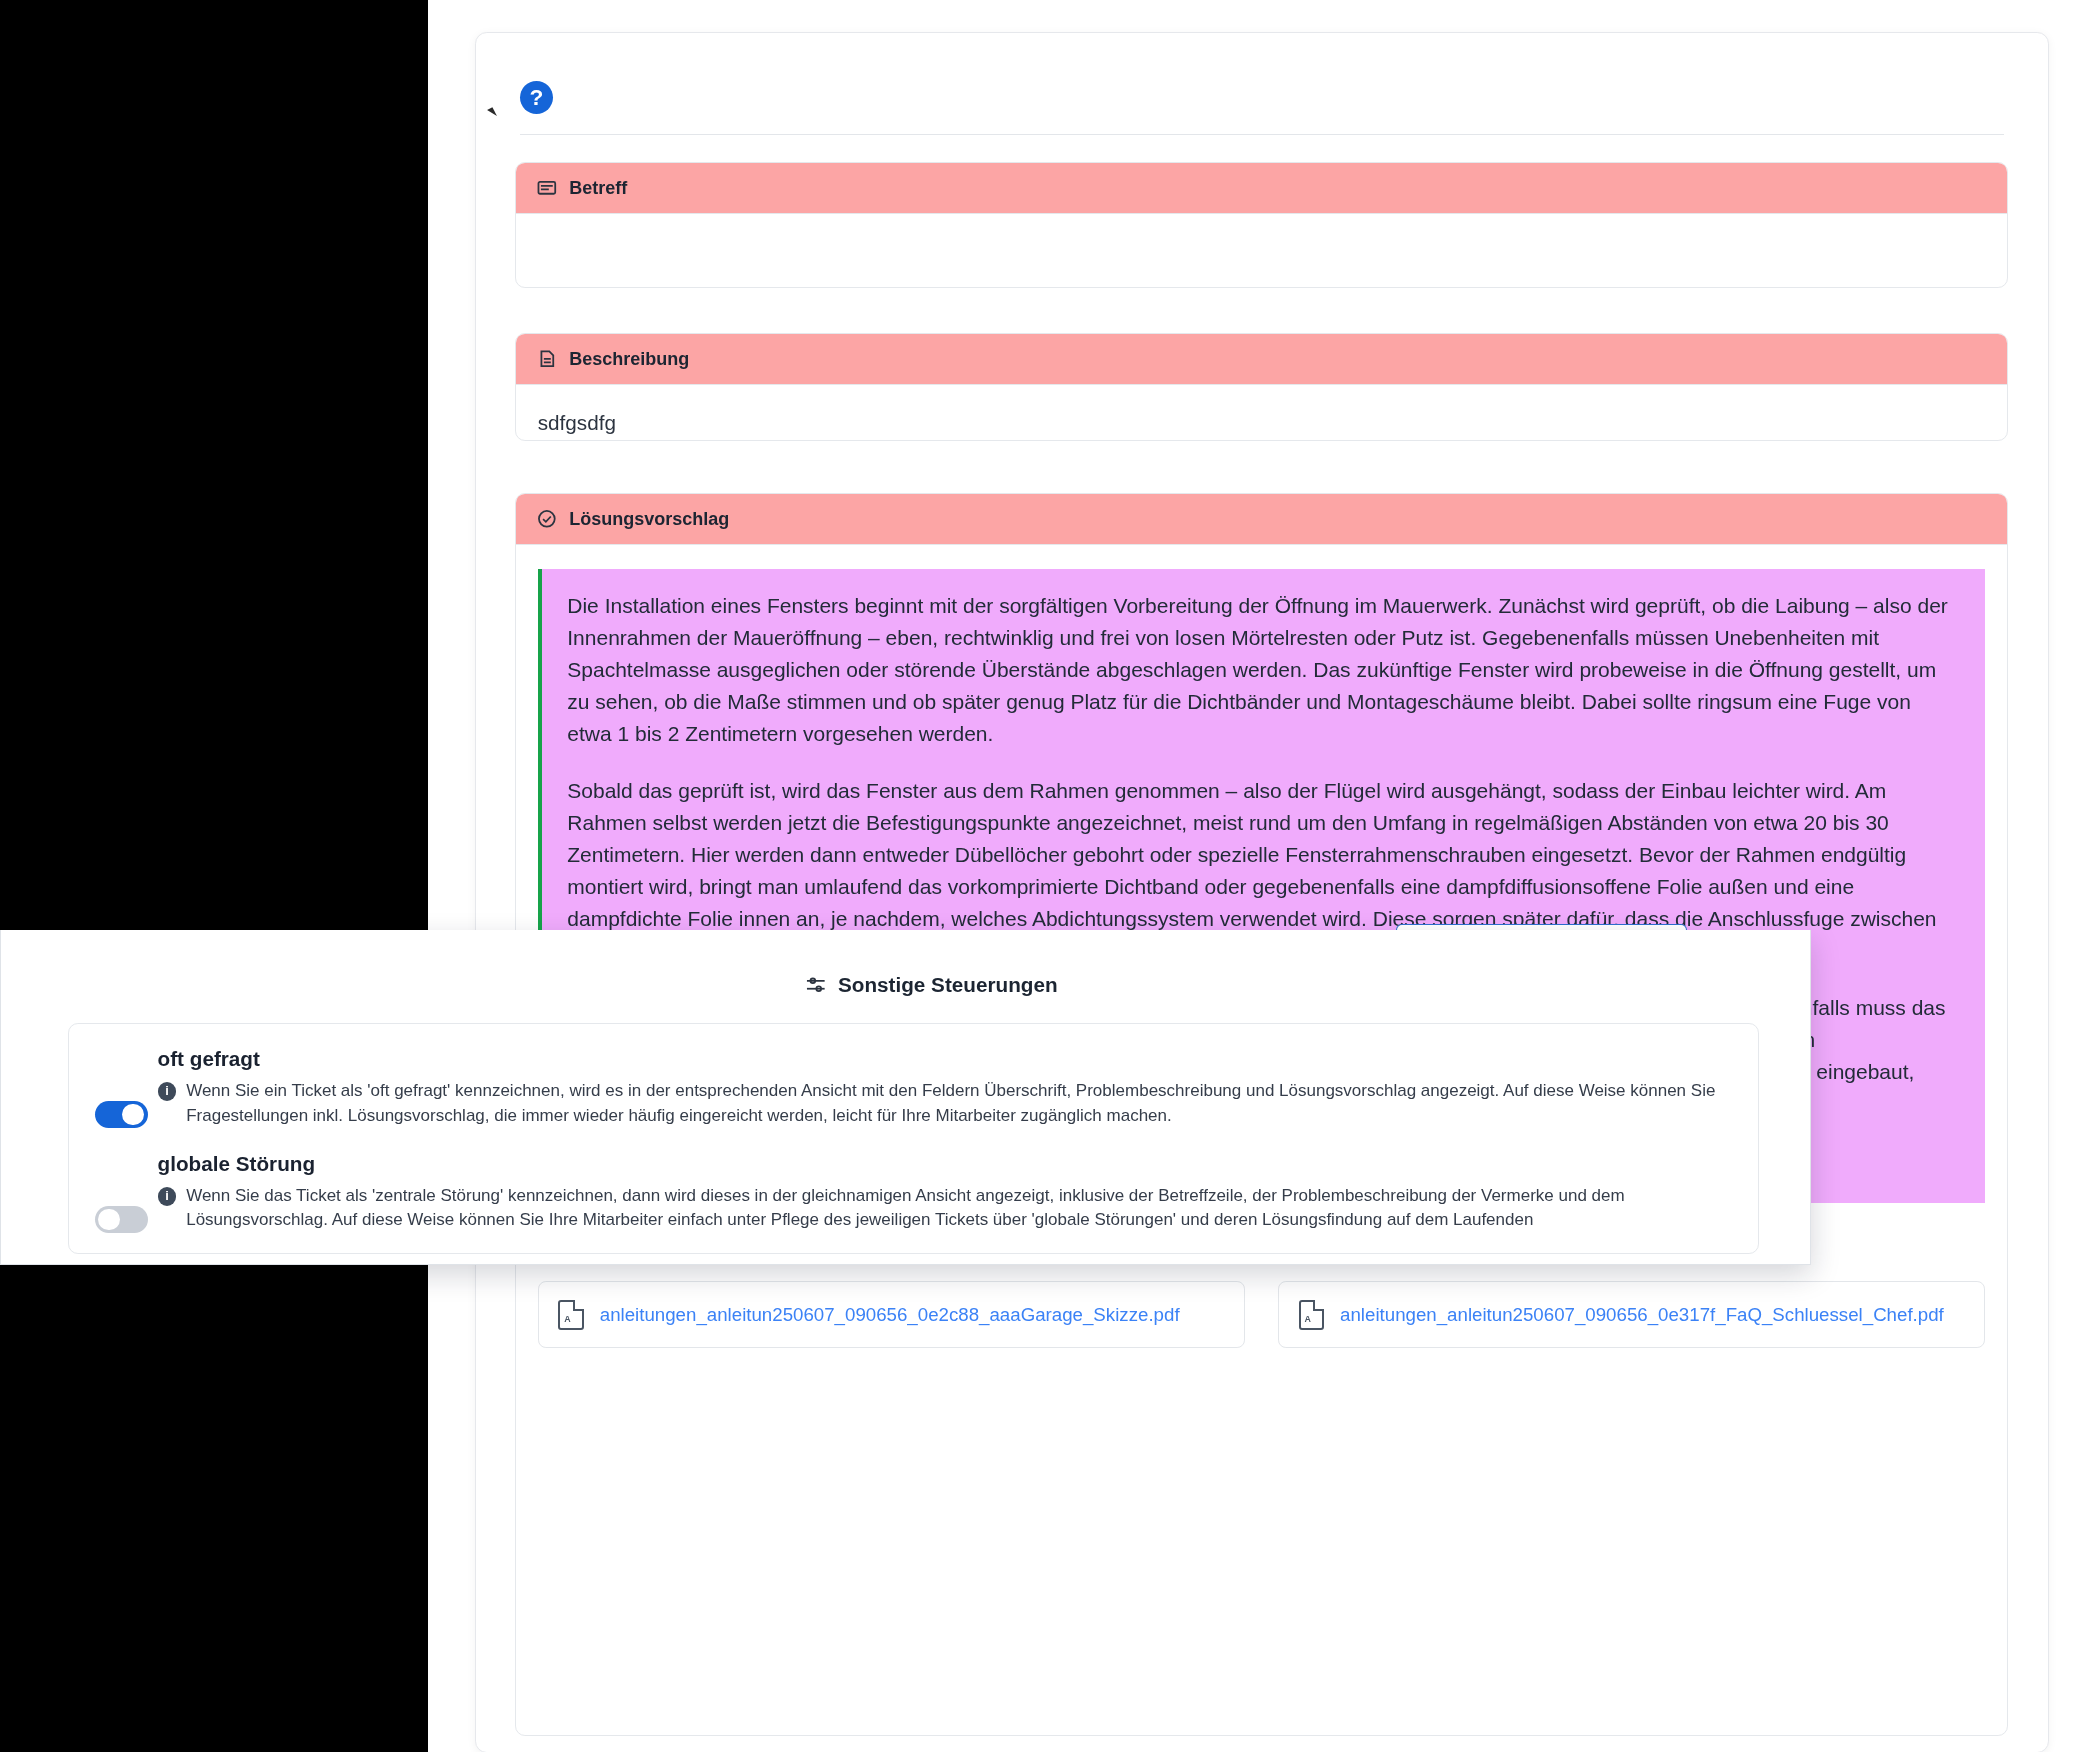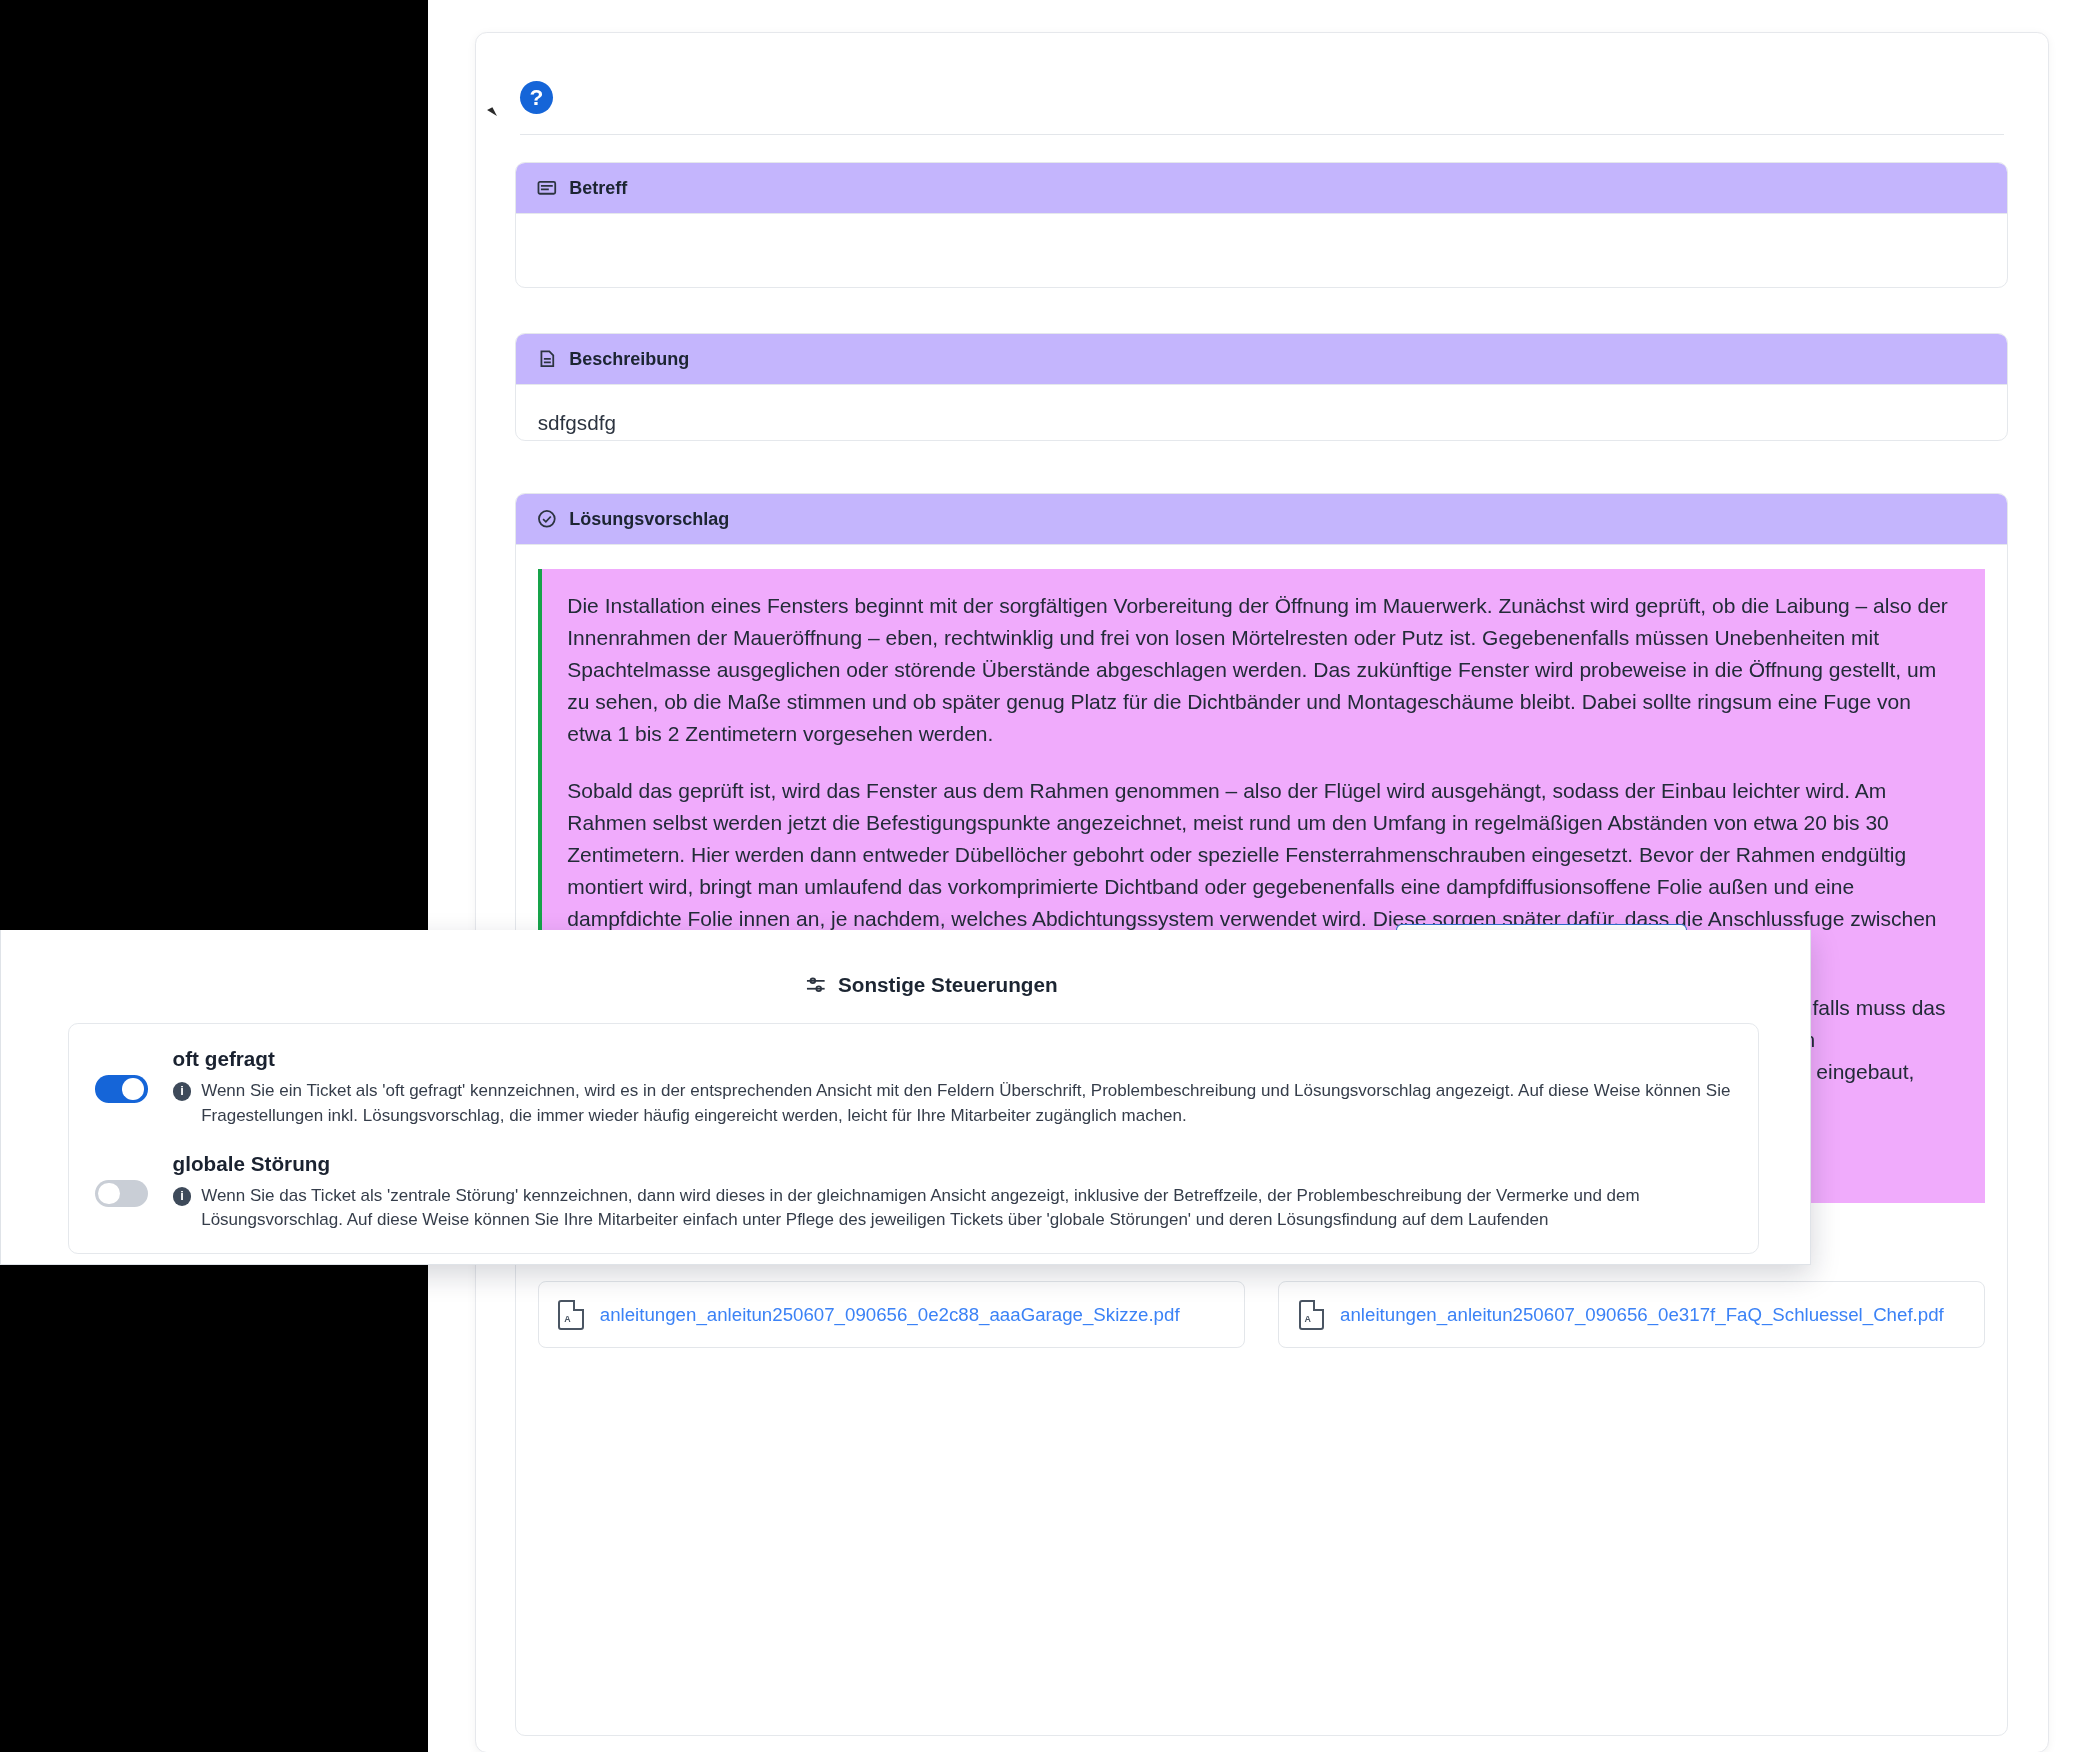--- a/index.html
+++ b/index.html
@@ -59,21 +59,21 @@
     position: absolute;
     background: #ffffff;
     border: 1px solid #e5e8ec;
     border-radius: 9.9px;
     overflow: hidden;
   }
   .panel-head {
     display: flex; align-items: center; gap: 11.8px;
     height: 51px;
     padding: 0 19.7px;
-    background: #c4b5fd;
+    background: #fca5a5;
     border-bottom: 1px solid #e5e8ec;
     font-size: 18px; font-weight: bold; color: #1c2532;
   }
   .panel-body {
     padding: 21.7px 21.7px;
     font-size: 21.7px; color: #2c3murky;
     color: #2c3440;
   }
 
   #panel-betreff { left: 515px; top: 162px; width: 1493px; height: 126px; }
@@ -167,21 +167,21 @@
     padding: 43px 0 0 51px;
     font-size: 20.7px; font-weight: bold; color: #1c2532; justify-content: center;
   }
   .ov-box {
     margin: 25.6px 51px 0 67px;
     border: 1px solid #e5e8ec;
     border-radius: 9.9px;
     padding: 23.6px 25.6px 19.7px 25.6px;
     background: #fff;
   }
-  .toggle-row { display: flex; align-items: center; gap: 25px; }
+  .toggle-row { display: flex; align-items: flex-end; gap: 10px; }
   .toggle-row + .toggle-row { margin-top: 23.6px; }
   .switch {
     flex: 0 0 auto;
     width: 53px; height: 27.6px; border-radius: 13.8px;
     background: #c9ced6; position: relative;
     margin-top: 2px;
   }
   .switch.on { background: #1565d8; }
   .switch::after {
     content: "";

